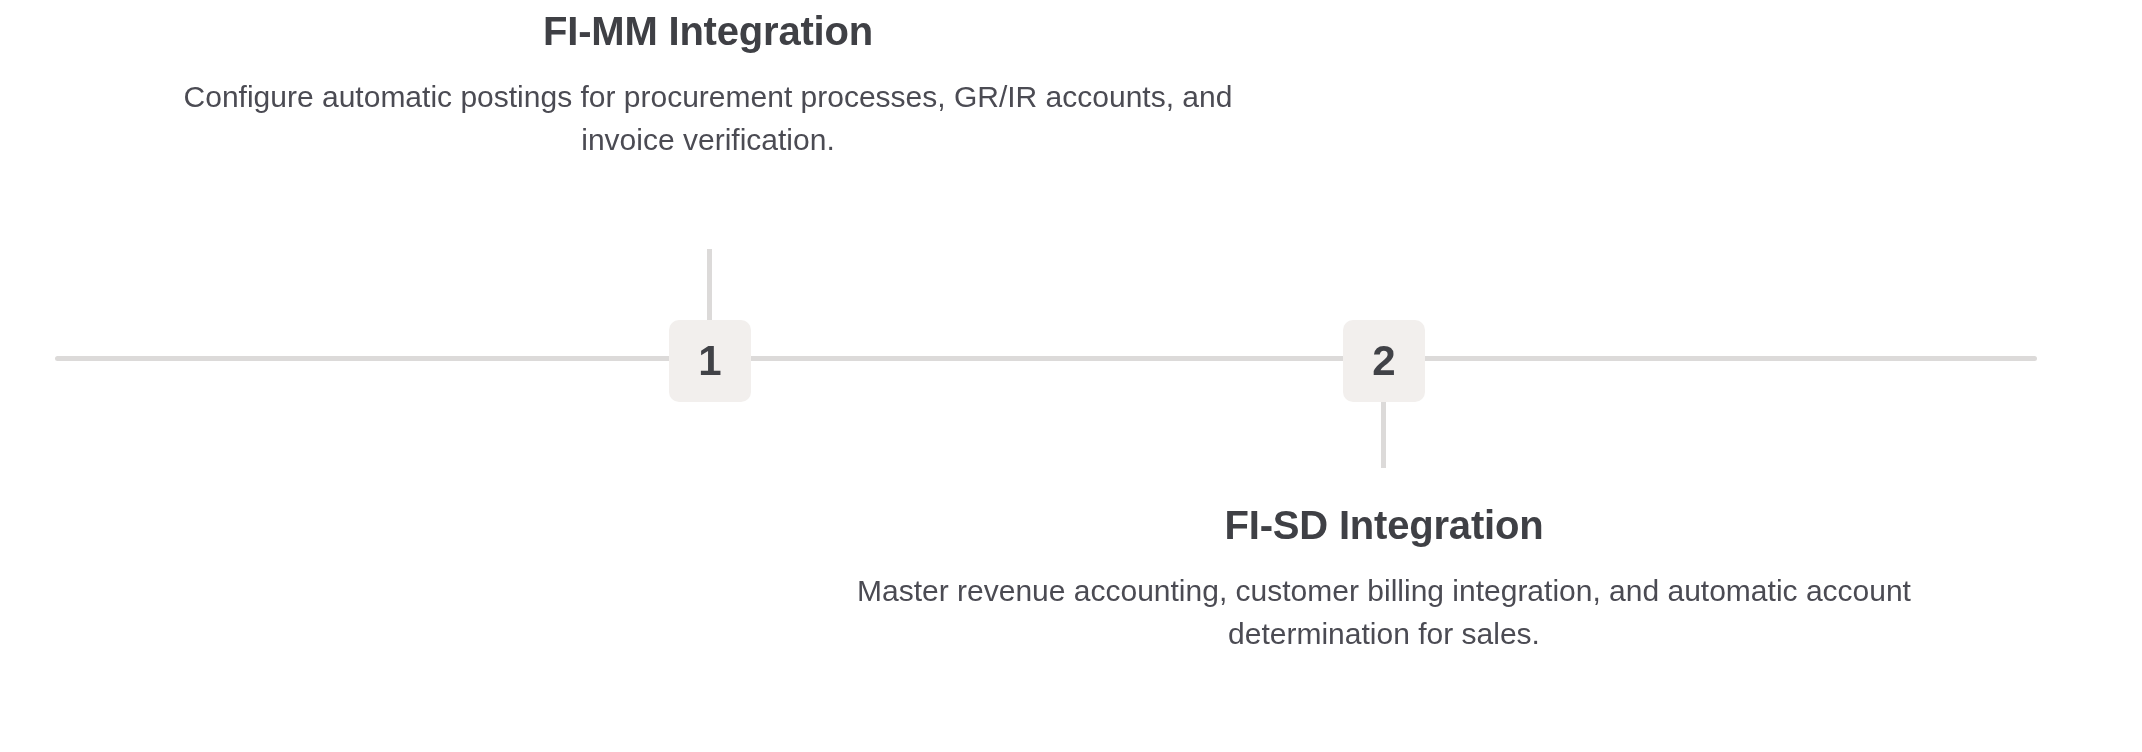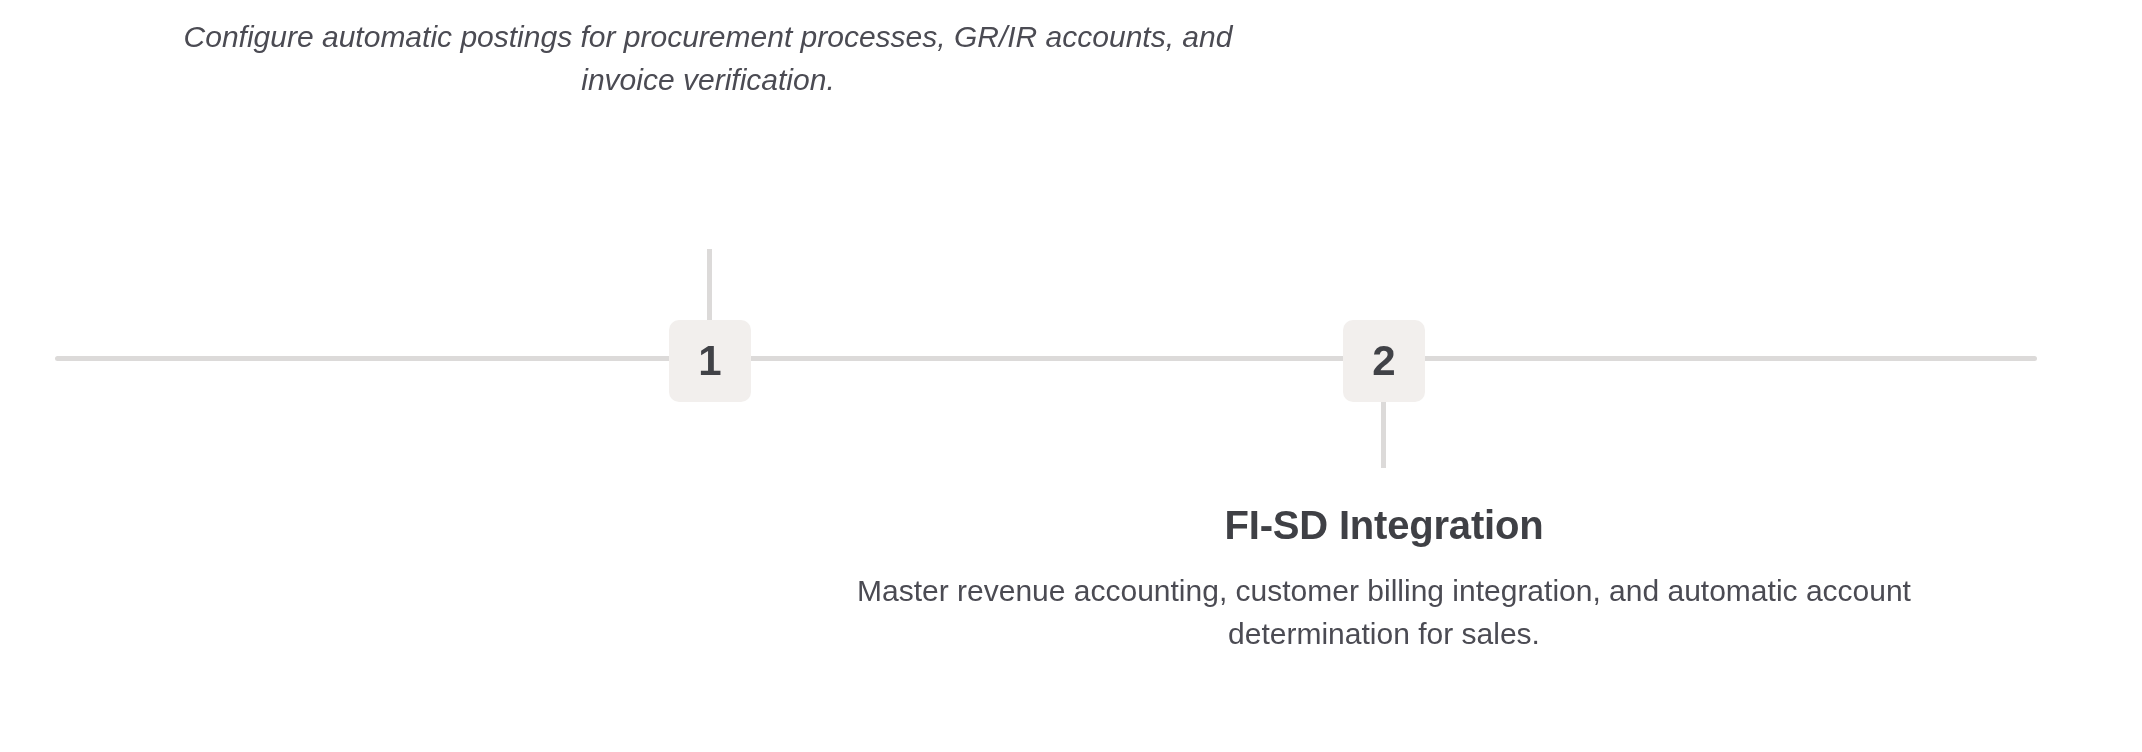--- a/index.html
+++ b/index.html
@@ -100,35 +100,35 @@
     font-size: 30px;
     font-weight: normal;
     color: #4b4b53;
     line-height: 1.42;
     margin: 0;
     letter-spacing: 0px;
   }
   .block-above .item-desc {
     max-width: 1120px;
     margin: 8px auto;
-    font-style: italic;
   }
   .block-below .item-desc {
     max-width: 1090px;
     margin: 4px auto;
   }
 </style>
 </head>
 <body>
 
 <div class="canvas">
 
   <div class="timeline-axis"></div>
 
   <div class="content-block block-above">
+    <div class="item-title">FI-MM Integration</div>
     <div class="item-desc">Configure automatic postings for procurement processes, GR/IR accounts, and invoice verification.</div>
   </div>
 
   <div class="connector connector-up-1"></div>
 
   <div class="marker marker-1">
     <span class="marker-label">1</span>
   </div>
 
   <div class="marker marker-2">

